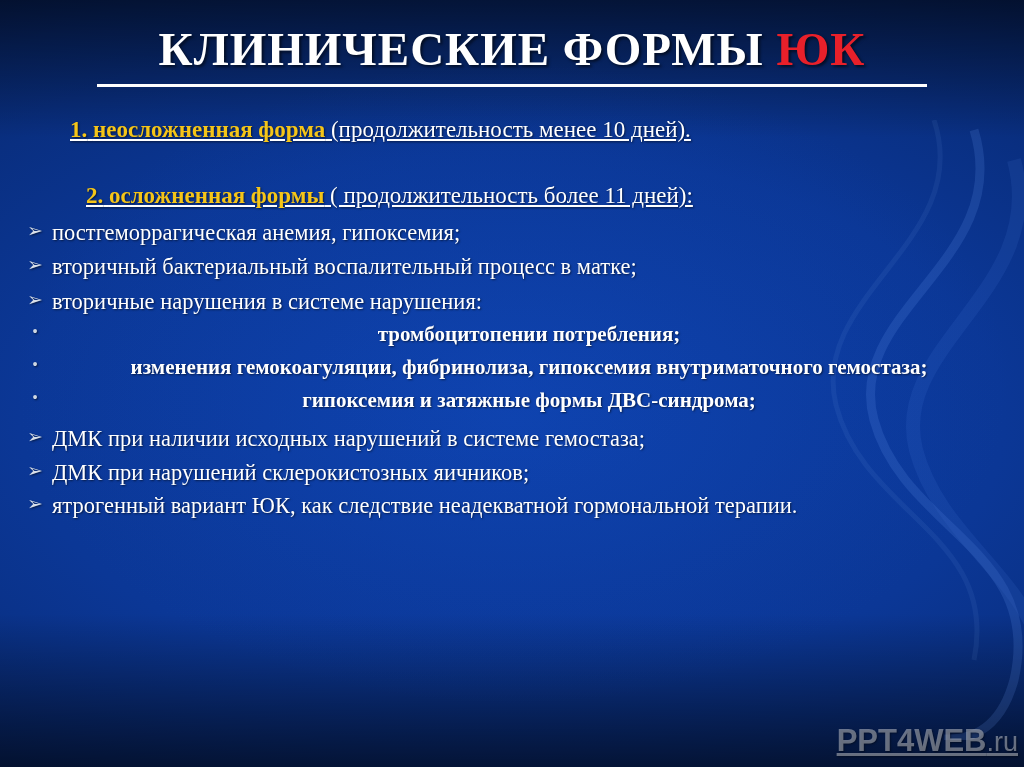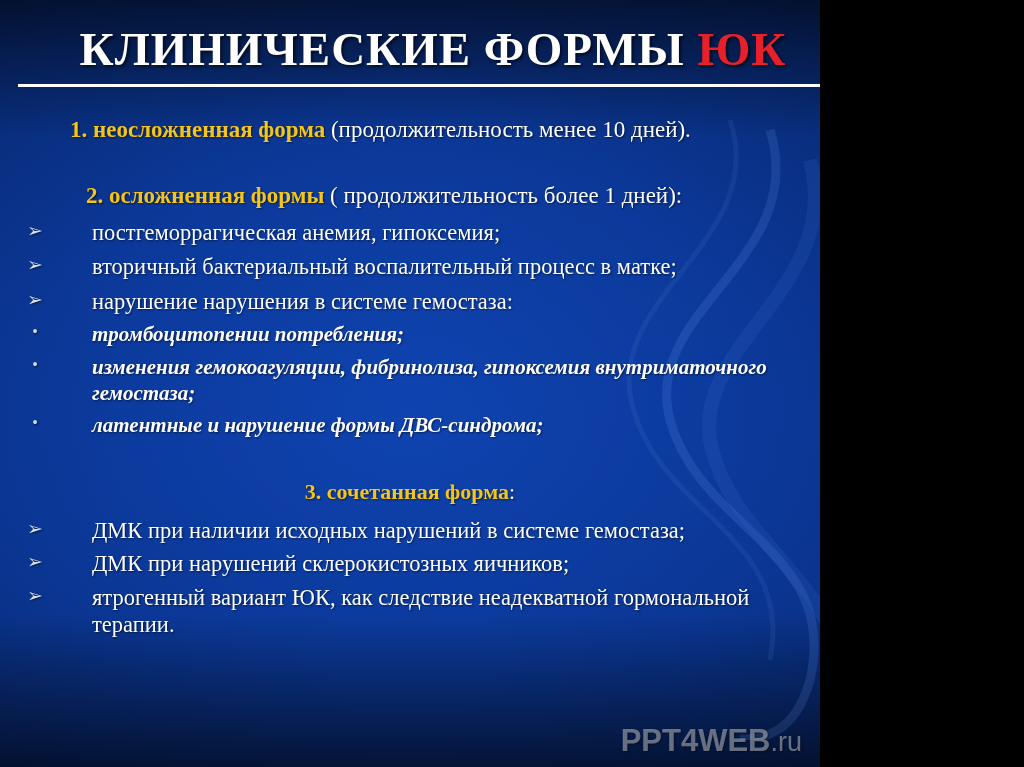--- a/index.html
+++ b/index.html
@@ -5,21 +5,21 @@
   html, body {
     margin: 0;
     padding: 0;
     background: #000;
   }
   body {
     font-family: "Liberation Serif", serif;
   }
   .slide {
     position: relative;
-    width: 820px;
+    width: 1024px;
     height: 767px;
     overflow: hidden;
     background:
       radial-gradient(ellipse 150% 110% at 50% 55%, #0d3fa8 0%, #0b3796 32%, #082a74 55%, #05194a 76%, #010a22 92%, #000208 100%);
     color: #ffffff;
   }
   
   .slide::before {
     content: "";
     position: absolute;
@@ -75,78 +75,79 @@
     color: #d8dfe8;
     font-size: 19px;
     line-height: 1.3;
   }
   .bullet.dot {
     font-size: 16px;
     color: #cfd8e3;
   }
   .txt {
     flex: 1;
-    margin-left: 40px;
   }
   .num-head {
     font-size: 23px;
     padding-left: 52px;
     margin-top: 30px;
     text-shadow: 1px 1px 2px rgba(0,0,0,0.55);
+    text-decoration: underline;
   }
   .num-head .num {
     font-weight: bold;
     color: #f5c518;
   }
   .num-head .kw {
     font-weight: bold;
     color: #f5c518;
   }
   .head2 {
     padding-left: 68px;
     margin-top: 40px;
   }
   .list {
     margin-top: 10px;
   }
   .list .line {
     margin-bottom: 7px;
   }
   .ital {
-    font-style: italic;
     font-weight: bold;
     font-size: 21px;
+    text-align: center;
   }
   .head3 {
     text-align: center;
     margin-top: 40px;
     font-size: 22px;
     text-shadow: 1px 1px 2px rgba(0,0,0,0.55);
   }
   .head3 .num, .head3 .kw {
     font-weight: bold;
     color: #f5c518;
   }
   .list2 {
     margin-top: 12px;
   }
   .list2 .line {
     margin-bottom: 6px;
   }
   .wm {
     position: absolute;
-    right: 18px;
+    right: 6px;
     bottom: 8px;
     z-index: 5;
     font-family: "Liberation Sans", sans-serif;
     font-weight: bold;
     font-size: 31px;
     color: rgba(255,255,255,0.40);
     letter-spacing: 0px;
     text-shadow: 1px 1px 2px rgba(0,0,0,0.4);
+    text-decoration: underline;
   }
   .wm .ru {
     font-weight: normal;
     font-size: 27px;
   }
 </style>
 </head>
 <body>
 
 <div class="slide">
@@ -161,54 +162,50 @@
 
     <div class="title"><span>КЛИНИЧЕСКИЕ ФОРМЫ </span><span class="accent">ЮК</span></div>
 
     <div class="num-head">
       <span class="num">1.</span>
       <span class="kw">неосложненная форма</span><span> (продолжительность менее 10 дней).</span>
     </div>
 
     <div class="num-head head2">
       <span class="num">2.</span>
-      <span class="kw">осложненная формы</span><span> ( продолжительность более 1 дней):</span>
+      <span class="kw">осложненная формы</span><span> ( продолжительность более 11 дней):</span>
     </div>
 
     <div class="list">
       <div class="line">
         <span class="bullet">➢</span>
         <span class="txt">постгеморрагическая анемия, гипоксемия;</span>
       </div>
       <div class="line">
         <span class="bullet">➢</span>
         <span class="txt">вторичный бактериальный воспалительный процесс в матке;</span>
       </div>
       <div class="line">
         <span class="bullet">➢</span>
-        <span class="txt">нарушение нарушения в системе гемостаза:</span>
+        <span class="txt">вторичные нарушения в системе нарушения:</span>
       </div>
       <div class="line">
         <span class="bullet dot">•</span>
         <span class="txt ital">тромбоцитопении потребления;</span>
       </div>
       <div class="line">
         <span class="bullet dot">•</span>
         <span class="txt ital">изменения гемокоагуляции, фибринолиза, гипоксемия внутриматочного гемостаза;</span>
       </div>
       <div class="line">
         <span class="bullet dot">•</span>
-        <span class="txt ital">латентные и нарушение формы ДВС-синдрома;</span>
-      </div>
-    </div>
-
-    <div class="head3">
-      <span class="num">3.</span>
-      <span class="kw">сочетанная форма</span><span>:</span>
-    </div>
+        <span class="txt ital">гипоксемия и затяжные формы ДВС-синдрома;</span>
+      </div>
+    </div>
+
 
     <div class="list2">
       <div class="line">
         <span class="bullet">➢</span>
         <span class="txt">ДМК при наличии исходных нарушений в системе гемостаза;</span>
       </div>
       <div class="line">
         <span class="bullet">➢</span>
         <span class="txt">ДМК при нарушений склерокистозных яичников;</span>
       </div>

